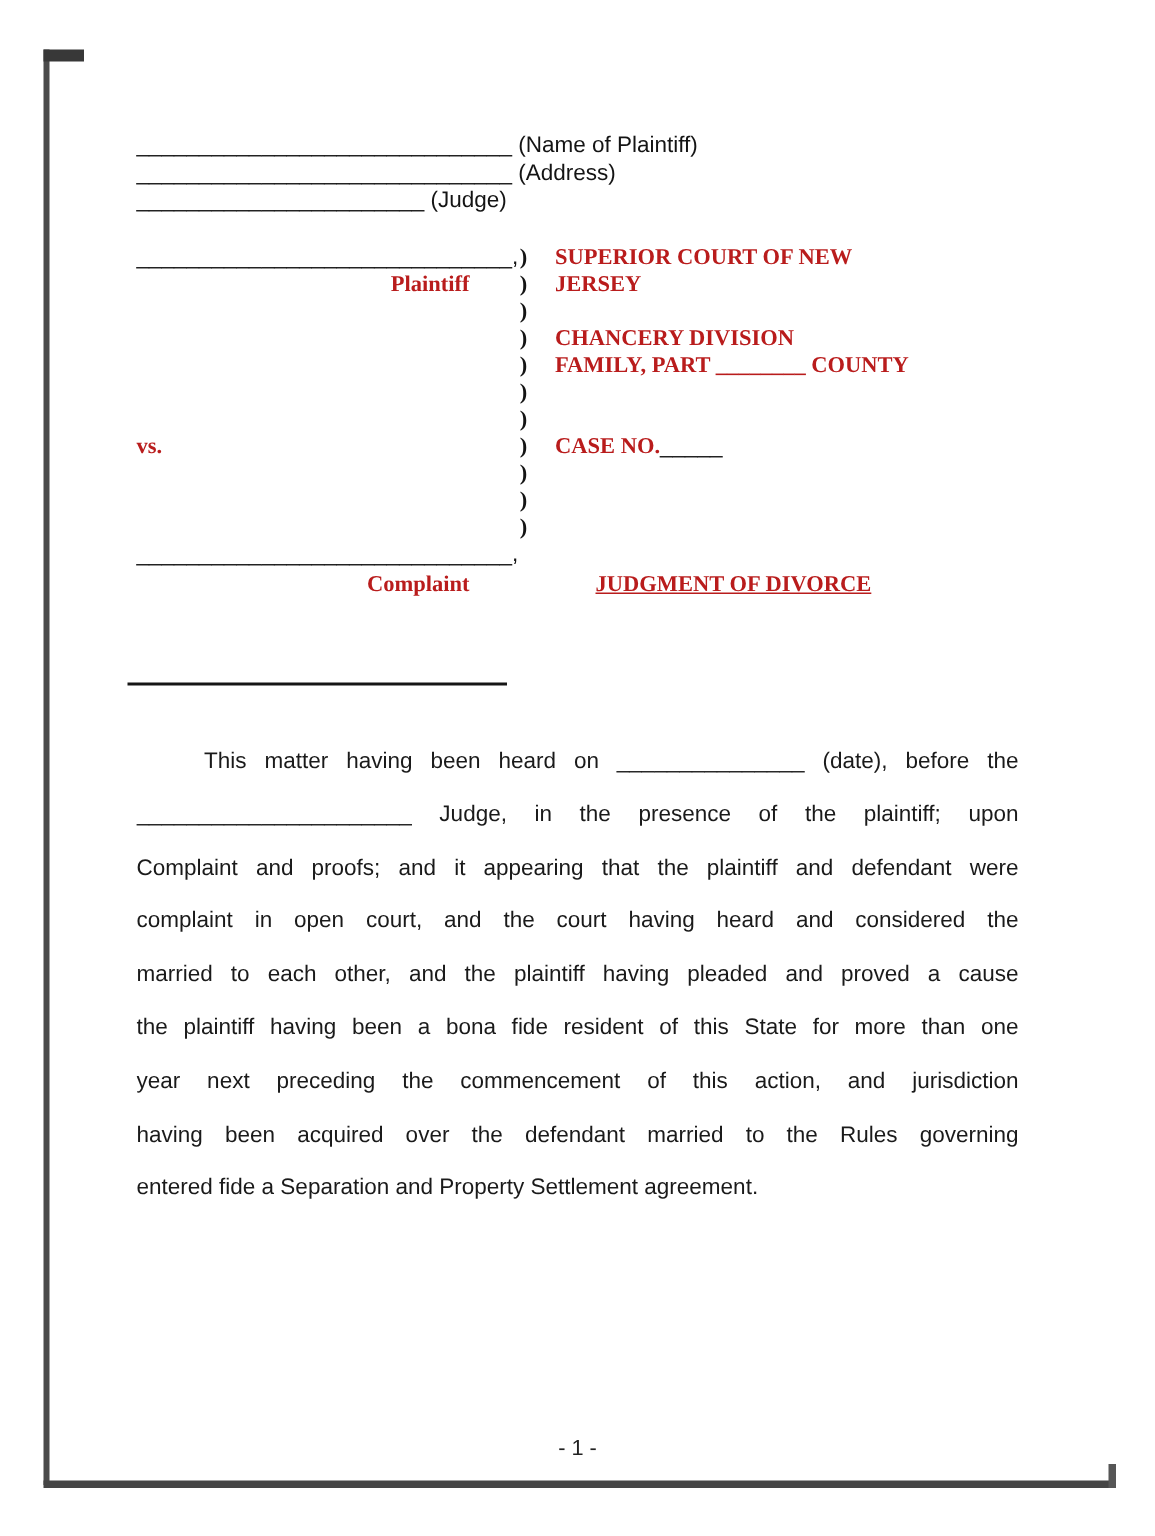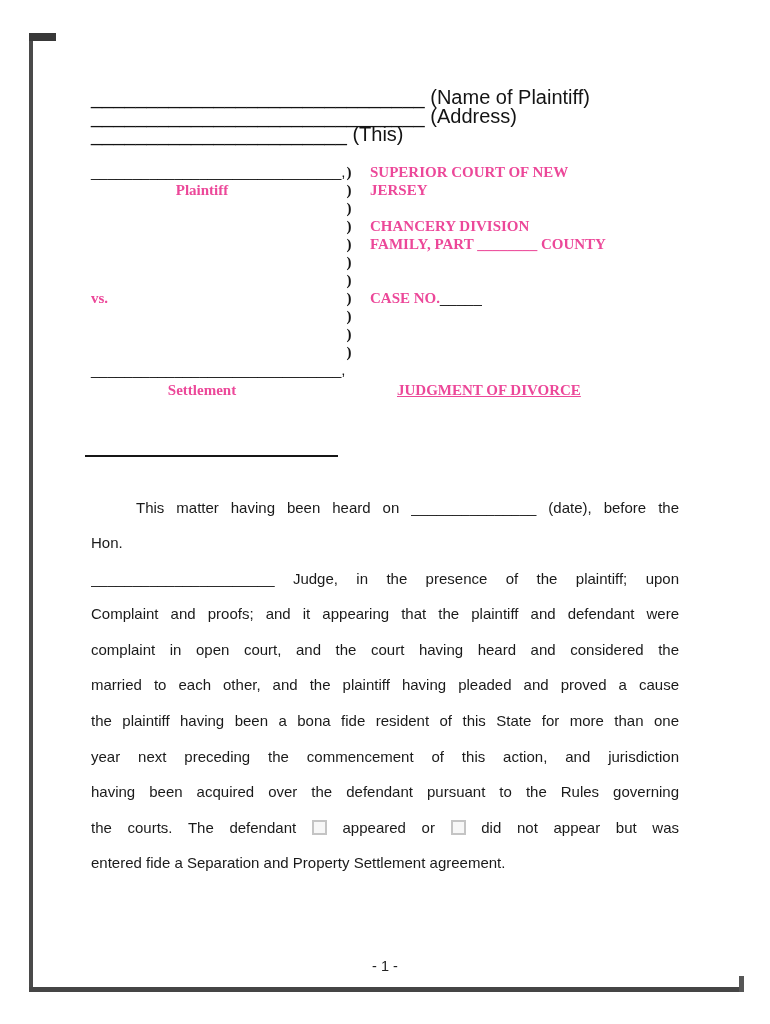--- a/index.html
+++ b/index.html
@@ -13,33 +13,33 @@
     overflow:hidden;
   }
 
   
   .edge-left   { position:absolute; left:29px; top:33px; width:4px; height:957px; background:#4a4a4a; }
   .edge-tick-top { position:absolute; left:29px; top:33px; width:27px; height:8px; background:#383838; }
   .edge-bottom { position:absolute; left:29px; top:987px; width:715px; height:5px; background:#454545; }
   .edge-tick-right { position:absolute; left:739px; top:976px; width:5px; height:16px; background:#565656; }
 
   
-  .header-fields { margin:88px 0 0 91px; font-size:20px; line-height:18.5px; }
+  .header-fields { margin:88px 0 0 91px; font-size:15px; line-height:18.5px; }
   .hf span { white-space:pre; }
 
   
   .caption { margin:19px 0 0 91px; width:588px; font-size:15px; }
   .cap-row { display:flex; height:18px; line-height:18px; }
   .cap-row.tall { height:22px; line-height:22px; }
   .cap-left  { width:240px; }
-  .cap-left.ra { text-align:center; padding-right:18px; }
+  .cap-left.ra { text-align:right; padding-right:18px; }
   .cap-paren { width:36px; text-align:center; font-family:"Liberation Serif", serif; font-weight:bold; }
   .cap-right { flex:1; padding-left:3px; white-space:nowrap; }
   .cap-right.title-pad { padding-left:30px; }
-  .sb { font-family:"Liberation Serif", serif; font-weight:bold; color:#ec4899; }
+  .sb { font-family:"Liberation Serif", serif; font-weight:bold; color:#b91c1c; }
   .ul { text-decoration:underline;text-align:center; }
   .cn-blank { }
 
   
   .sig-rule { margin:54px 0 0 85px; width:253px; height:0; border-bottom:2px solid #161616; }
 
   
   .bodytext { margin:33px 91px 0 91px; font-size:15px; line-height:35.6px; color:#1a1a1a; }
   .bline { height:35.6px; overflow:hidden; }
   .jline { text-align:justify; text-align-last:justify; }
@@ -66,21 +66,21 @@
     <div class="hf">
       <span>______________________________</span>
       <span>(Name of Plaintiff)</span>
     </div>
     <div class="hf">
       <span>______________________________</span>
       <span>(Address)</span>
     </div>
     <div class="hf">
       <span>_______________________</span>
-      <span>(This)</span>
+      <span>(Judge)</span>
     </div>
   </div>
 
   <div class="caption">
 
     <div class="cap-row">
       <div class="cap-left">______________________________,</div>
       <div class="cap-paren">)</div>
       <div class="cap-right sb">SUPERIOR COURT OF NEW</div>
     </div>
@@ -147,48 +147,40 @@
       <div class="cap-right"></div>
     </div>
 
     <div class="cap-row">
       <div class="cap-left">______________________________,</div>
       <div class="cap-paren"></div>
       <div class="cap-right"></div>
     </div>
 
     <div class="cap-row tall">
-      <div class="cap-left ra sb">Settlement</div>
+      <div class="cap-left ra sb">Complaint</div>
       <div class="cap-paren"></div>
       <div class="cap-right title-pad">
         <span class="sb ul">JUDGMENT OF DIVORCE</span>
       </div>
     </div>
 
   </div>
 
   <div class="sig-rule"></div>
 
   <div class="bodytext">
     <div class="bline jline indent">This matter having been heard on _______________ (date), before the</div>
-    <div class="bline">Hon.</div>
     <div class="bline jline">______________________ Judge, in the presence of the plaintiff; upon</div>
     <div class="bline jline">Complaint and proofs; and it appearing that the plaintiff and defendant were</div>
     <div class="bline jline">complaint in open court, and the court having heard and considered the</div>
     <div class="bline jline">married to each other, and the plaintiff having pleaded and proved a cause</div>
     <div class="bline jline">the plaintiff having been a bona fide resident of this State for more than one</div>
     <div class="bline jline">year next preceding the commencement of this action, and jurisdiction</div>
-    <div class="bline jline">having been acquired over the defendant pursuant to the Rules governing</div>
+    <div class="bline jline">having been acquired over the defendant married to the Rules governing</div>
 
-    <div class="bline jline">
-      <span>the courts.  The defendant</span>
-      <span class="checkbox"></span>
-      <span>appeared or</span>
-      <span class="checkbox"></span>
-      <span>did not appear but was</span>
-    </div>
 
     <div class="bline">entered fide a Separation and Property Settlement agreement.</div>
   </div>
 
   <div class="footer">- 1 -</div>
 
 </div>
 
 </body></html>

